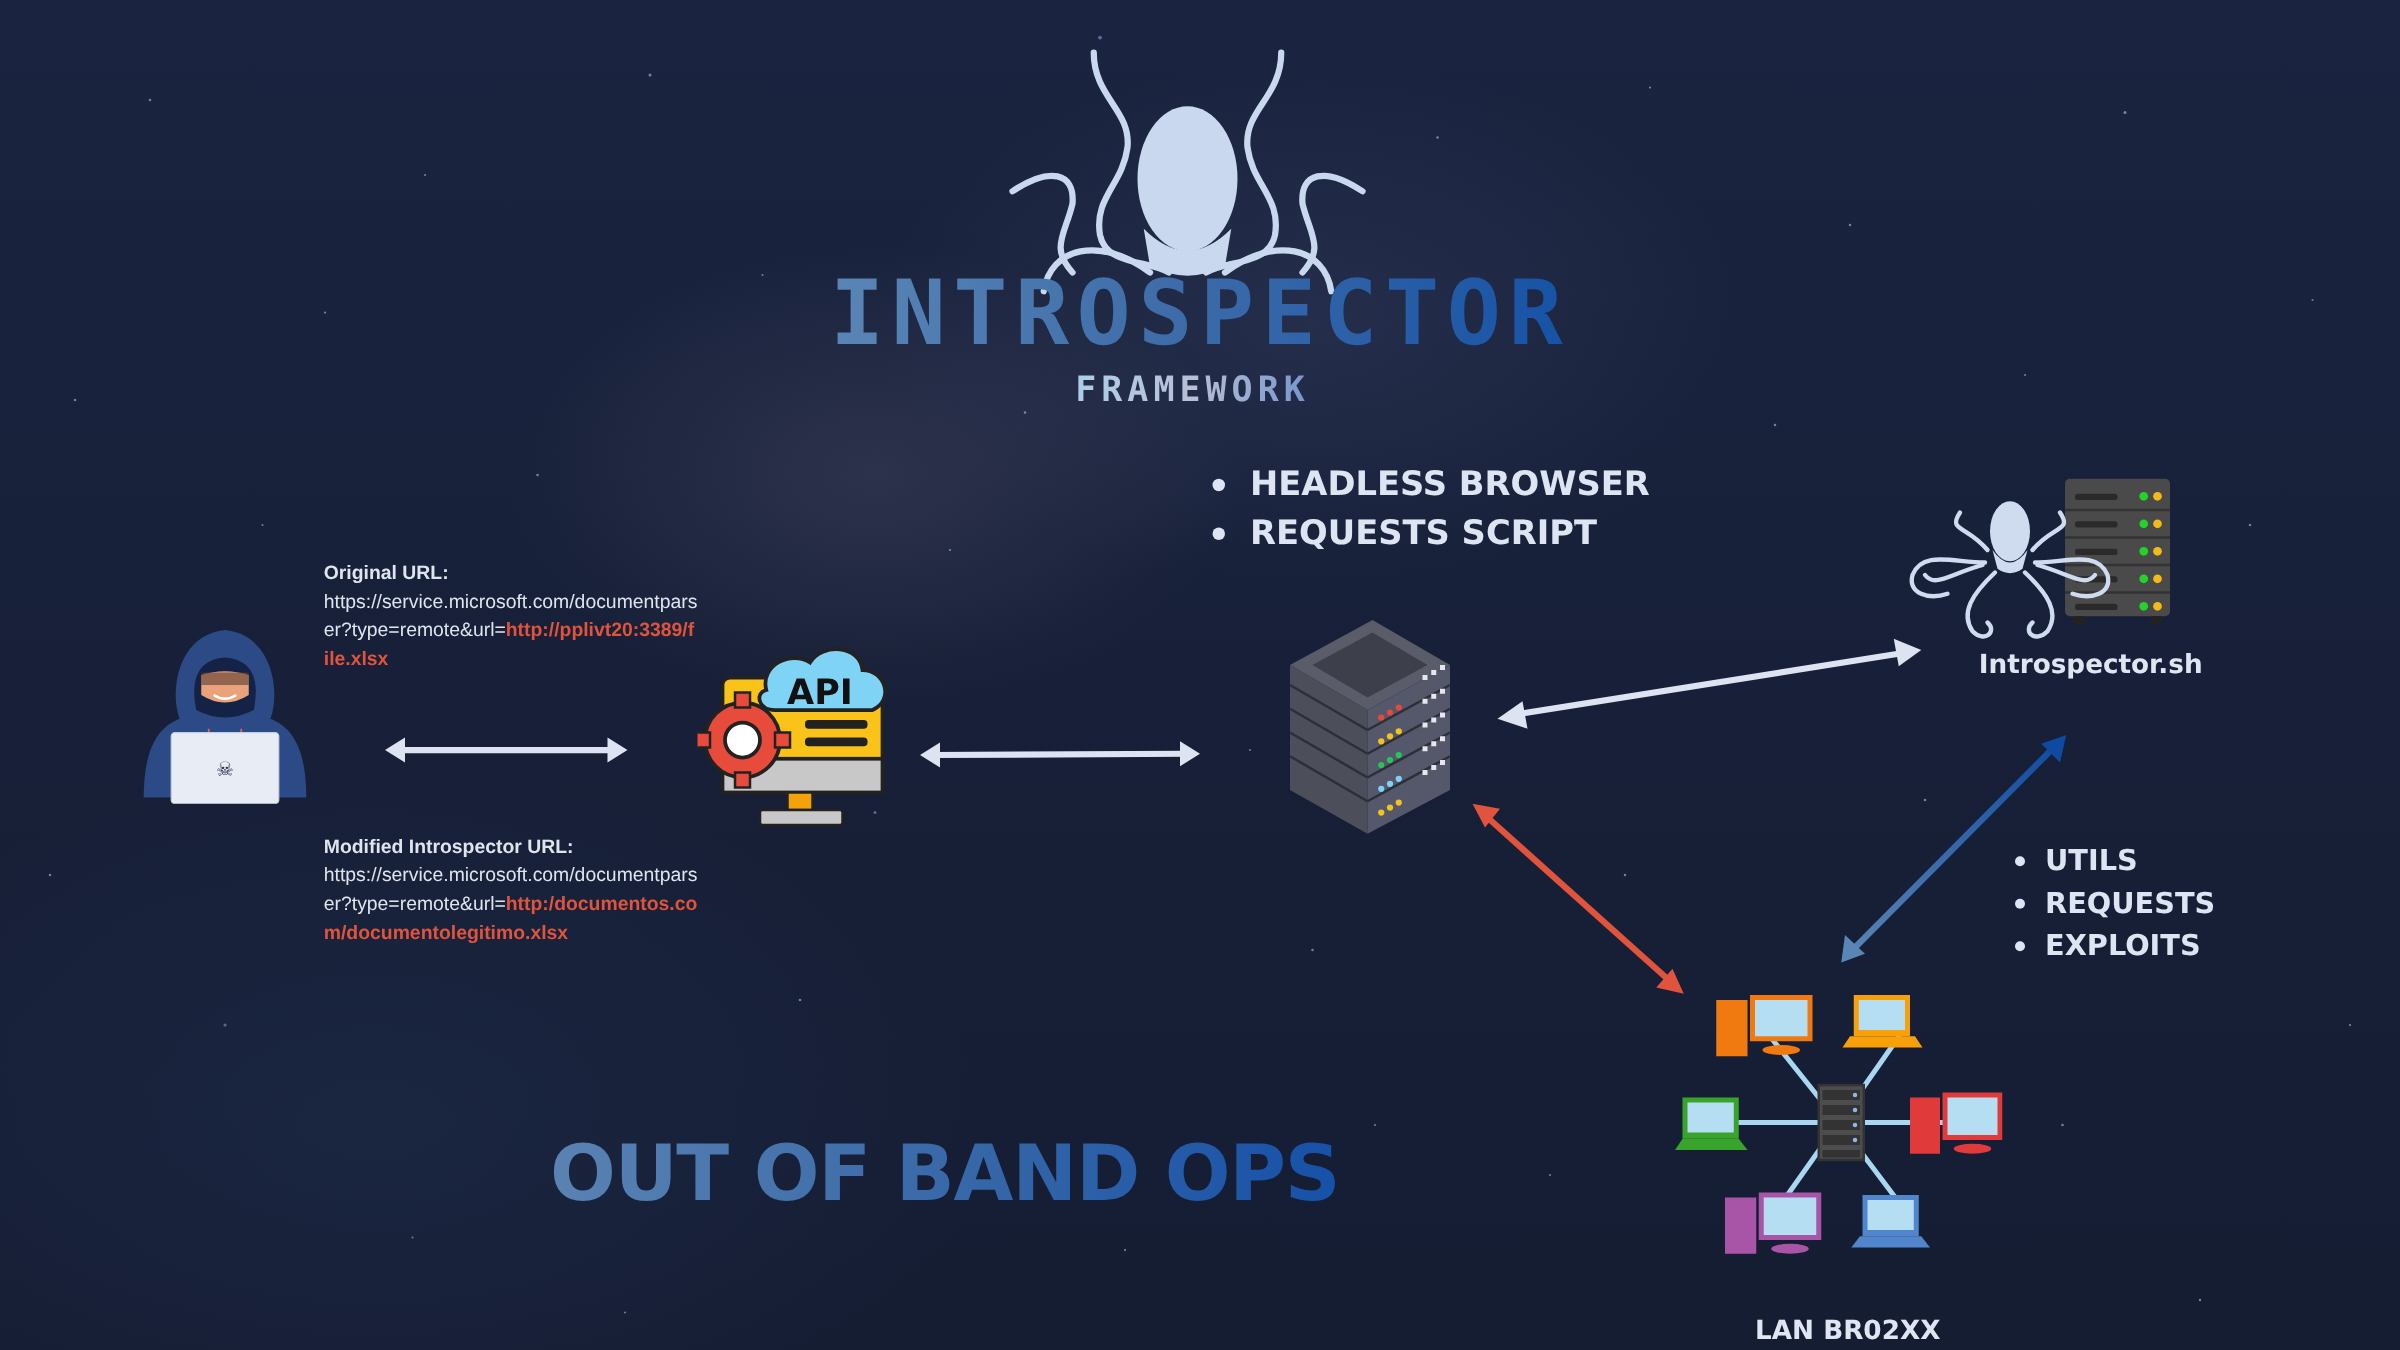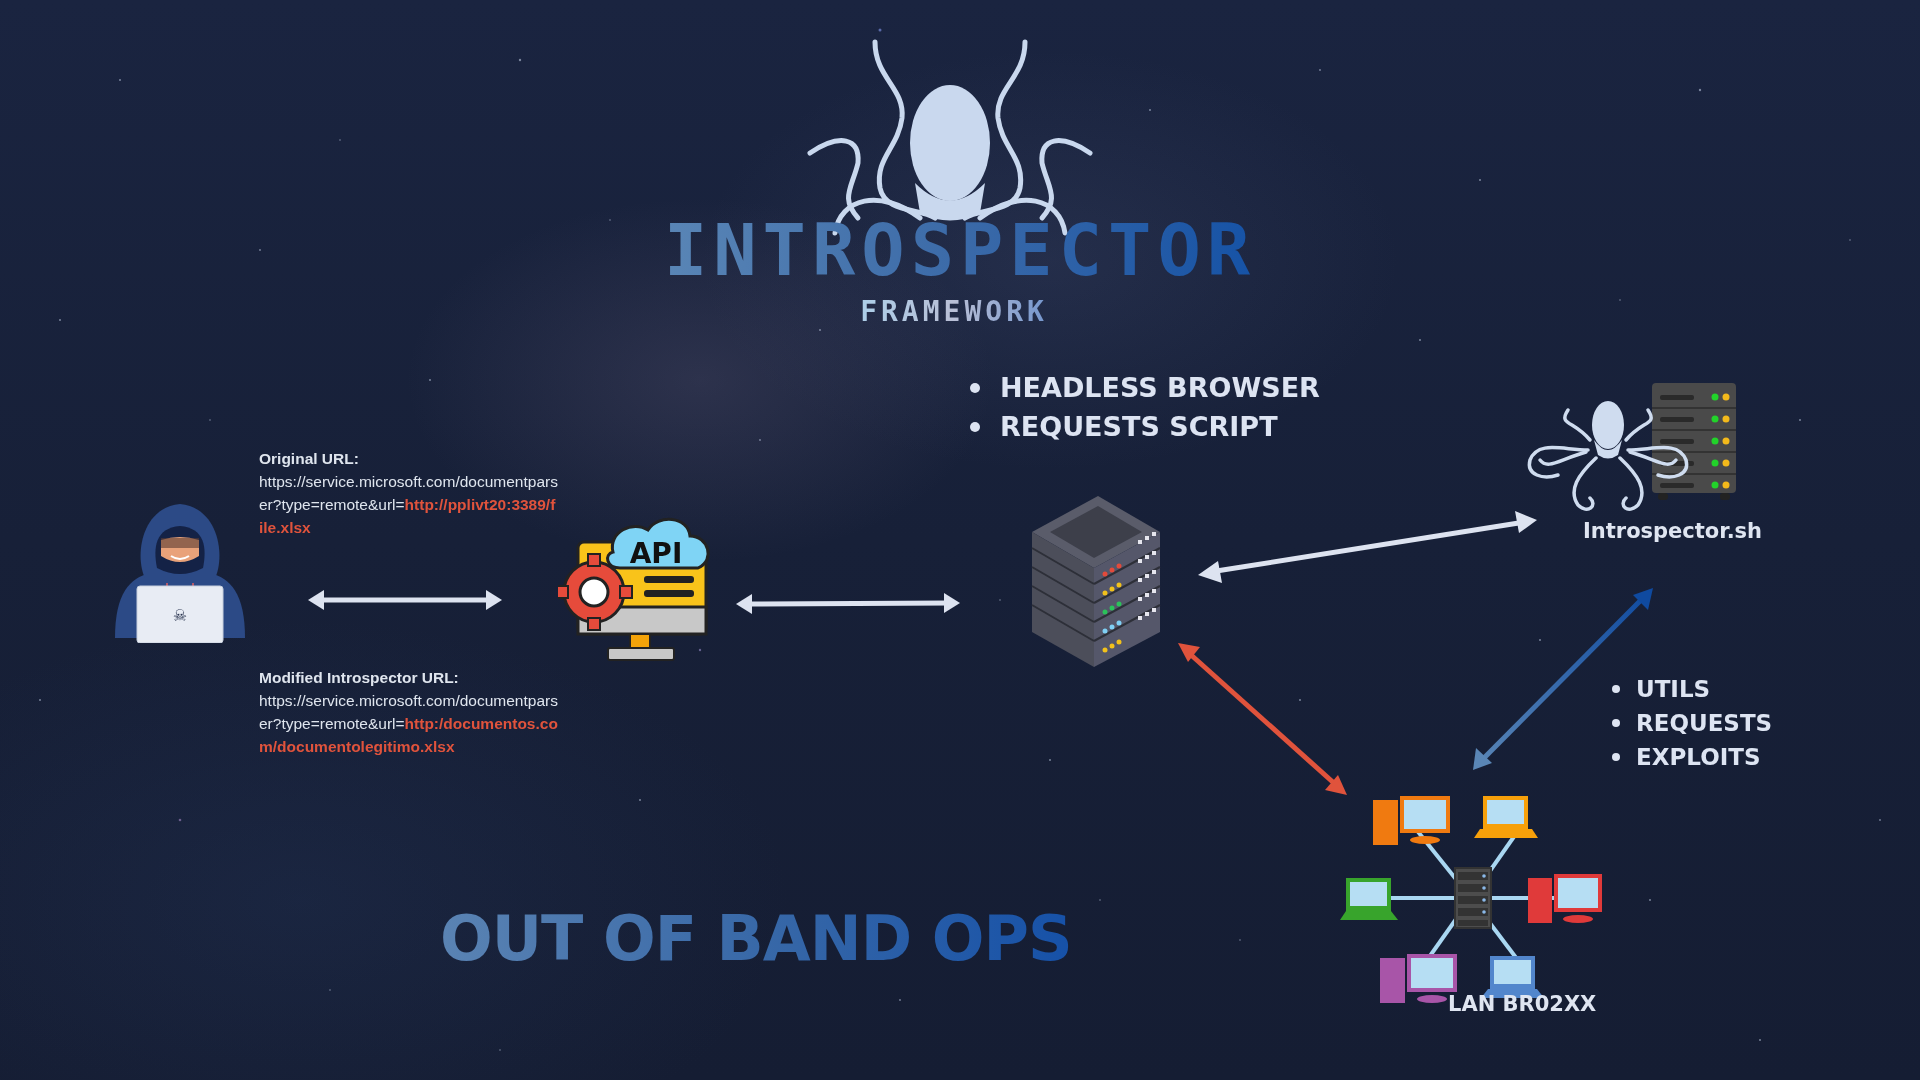--- a/index.html
+++ b/index.html
@@ -352,15 +352,15 @@
 
   <rect x="40" y="170" width="25" height="45" fill="#a855a8"></rect>
   <rect x="67" y="166" width="50" height="38" fill="#a855a8"></rect>
     <rect x="71" y="170" width="42" height="30" fill="#b6def3"></rect>
   <ellipse cx="92" cy="211" rx="15" ry="4" fill="#a855a8"></ellipse>
 
   <rect x="150" y="168" width="45" height="33" fill="#5286cc"></rect>
     <rect x="154" y="172" width="37" height="24" fill="#b6def3"></rect>
   <polygon points="148,201 197,201 204,210 141,210" fill="#5286cc"></polygon>
 </svg>
-<div class="label" style="left:1404px;top:992px;font-size:21px;margin-left:44px;">LAN BR02XX</div>
+<div class="label" style="left:1404px;top:1052px;font-size:21px;">LAN BR02XX</div>
 
 <div class="oob">OUT OF BAND OPS</div>
 
 </body></html>

